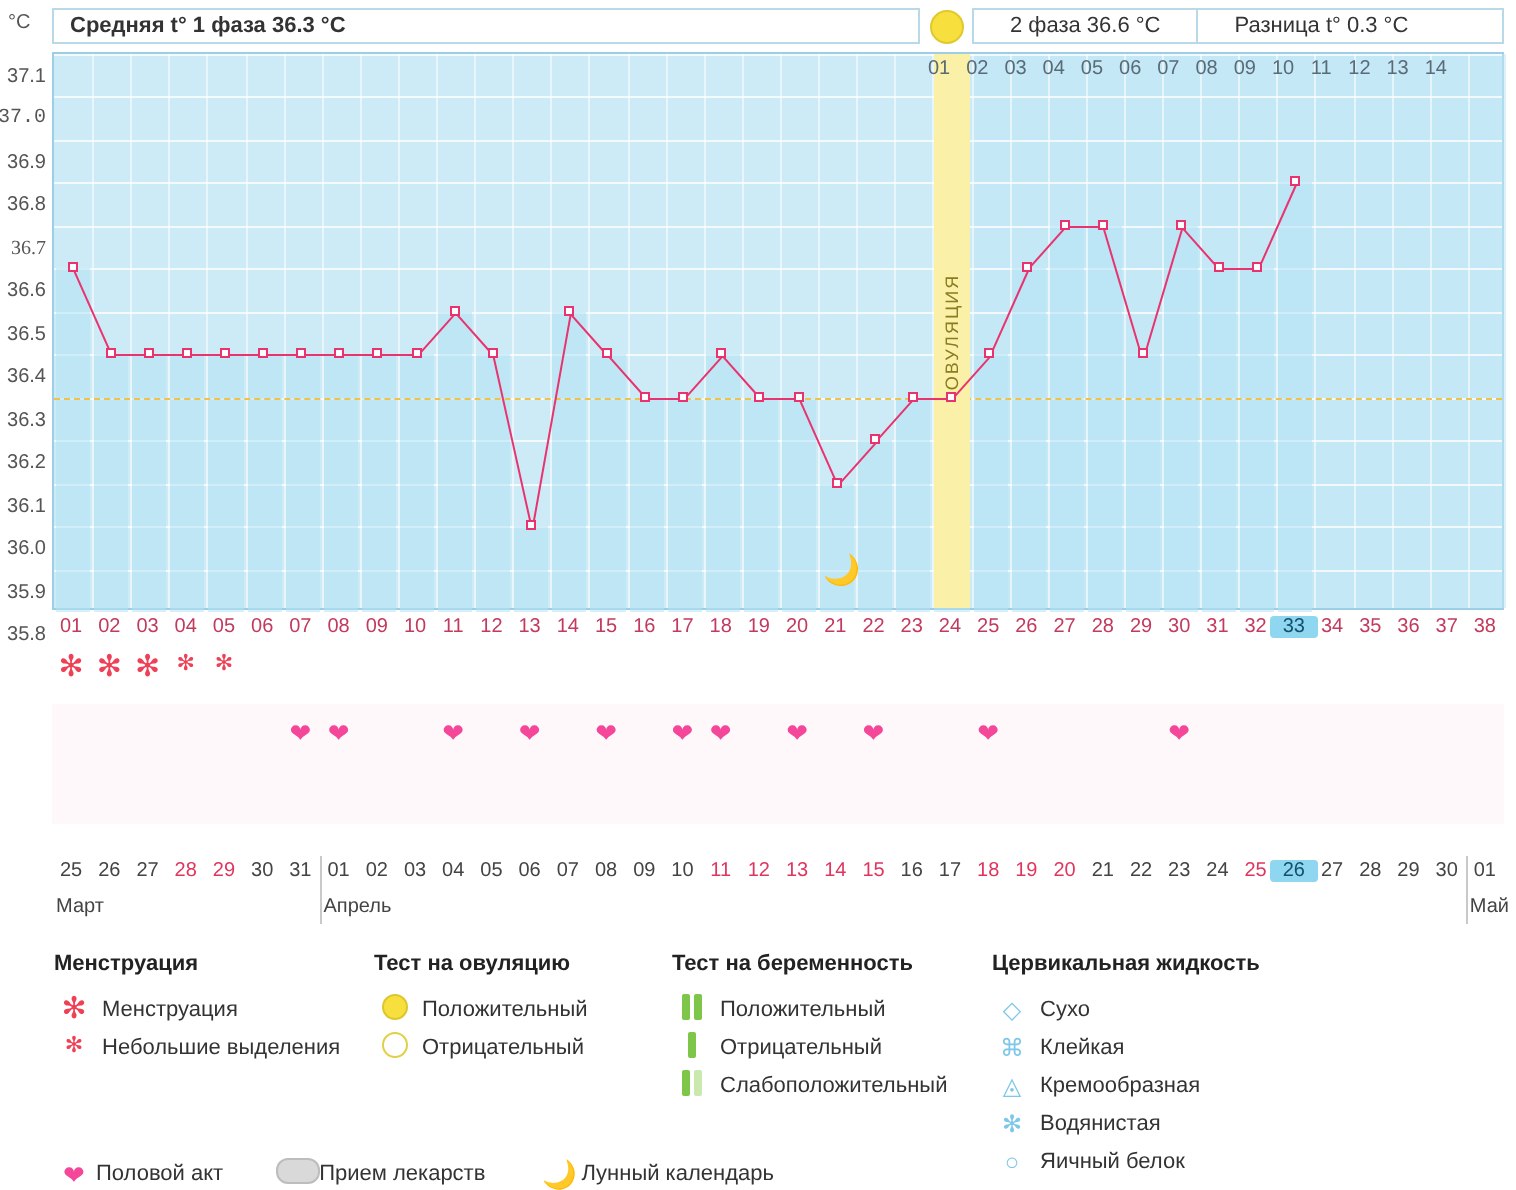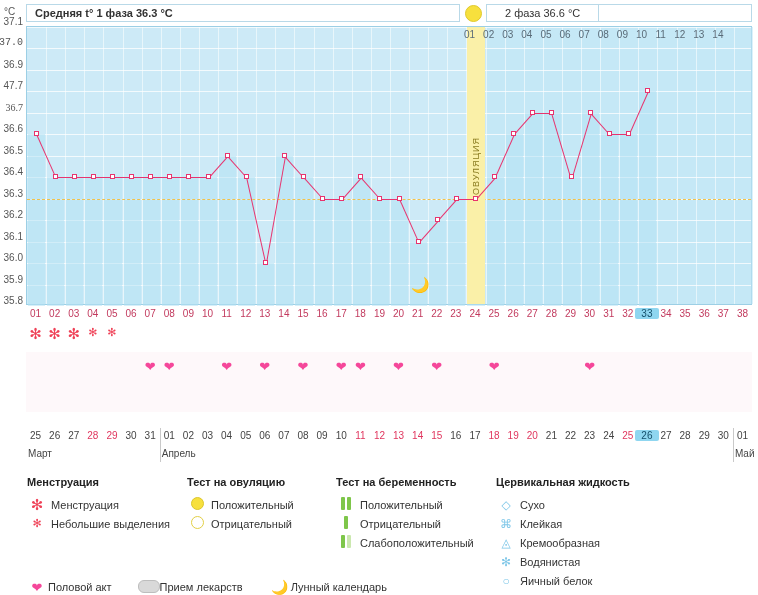--- a/index.html
+++ b/index.html
@@ -14,21 +14,21 @@
   #phase2box .inner{display:flex;height:100%;}
   #phase2box .cell{display:flex;align-items:center;padding:0 10px;white-space:nowrap;}
   #phase2box .sep{width:1px;background:#b9d9e8;}
 
   .ovul-marker{position:absolute;left:434px;top:0px;width:26px;height:19px;display:flex;align-items:center;justify-content:center;}
   .ovul-dot{width:15px;height:15px;border-radius:50%;background:#f7e03d;border:1px solid #e0c92c;}
 
   
   .chart-wrap{position:absolute;left:26px;top:26px;width:726px;height:279px;}
   .plot{position:absolute;left:0;top:0;width:726px;height:279px;background:#cdeaf7;border:1px solid #9ccfe5;box-sizing:border-box;}
-  .ylabels{position:absolute;left:0;top:22px;width:26px;height:279px;}
+  .ylabels{position:absolute;left:0;top:39px;width:26px;height:279px;}
   .ylabels div{position:absolute;right:3px;font-size:10px;color:#555;}
   .unit{position:absolute;left:4px;top:6px;font-size:10px;color:#555;}
 
   .hline{position:absolute;left:0;right:0;height:1px;background:#ffffff;opacity:.75;}
   .vline{position:absolute;top:0;bottom:0;width:1px;background:#ffffff;opacity:.55;}
   .dashline{position:absolute;left:0;right:0;height:0;border-top:1px dashed #f0c24a;}
 
   .ovul-band{position:absolute;top:0;bottom:0;width:19px;background:#faf0a8;}
   .ovul-band .txt{position:absolute;left:50%;top:50%;transform:translate(-50%,-50%) rotate(-90deg);font-size:9px;color:#8a7c20;white-space:nowrap;letter-spacing:1px;}
 
@@ -94,29 +94,32 @@
   </div>
   <div class="ovul-marker">
     <div class="ovul-dot"></div>
   </div>
   <div class="bar-box" id="phase2box">
     <div class="inner">
       <div class="cell">
           <span>2 фаза 36.6 °C</span>
         </div>
       <div class="sep"></div>
+      <div class="cell">
+          <span>Разница t° 0.3 °C</span>
+        </div>
     </div>
   </div>
 </div>
 
 <div class="ylabels">
     <div style="top: -6px;">37.1</div>
     <div style="top: 15.4615px; font-family: Liberation Mono, monospace;">37.0</div>
     <div style="top: 36.9231px;">36.9</div>
-    <div style="top: 58.3846px;">47.7</div>
+    <div style="top: 58.3846px;">36.8</div>
     <div style="top: 79.8462px; font-family: Liberation Serif, serif;">36.7</div>
     <div style="top: 101.308px;">36.6</div>
     <div style="top: 122.769px;">36.5</div>
     <div style="top: 144.231px;">36.4</div>
     <div style="top: 165.692px;">36.3</div>
     <div style="top: 187.154px;">36.2</div>
     <div style="top: 208.615px;">36.1</div>
     <div style="top: 230.077px;">36.0</div>
     <div style="top: 251.538px;">35.9</div>
     <div style="top: 273px;">35.8</div>

